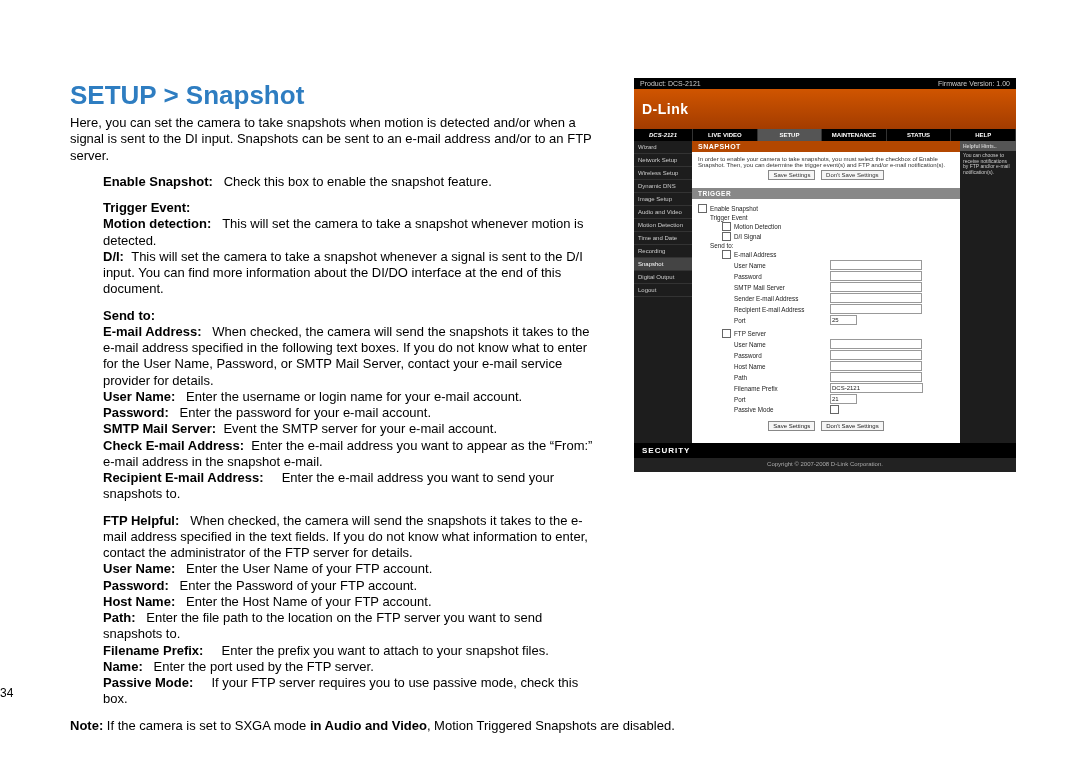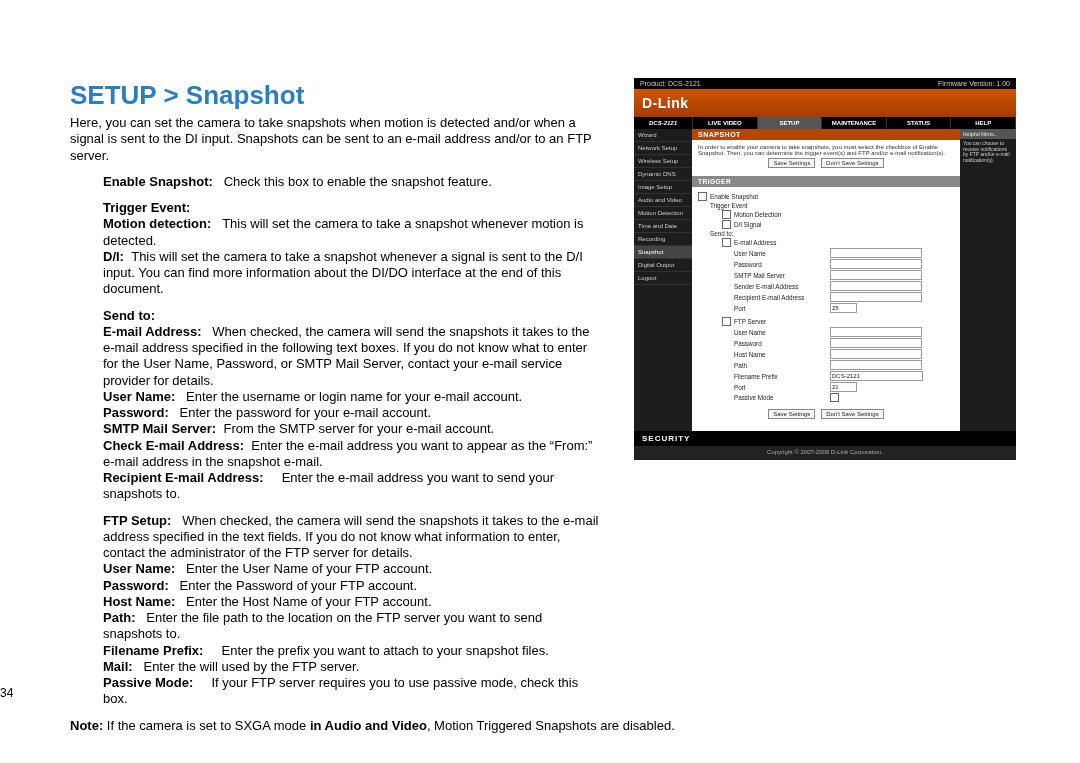--- a/index.html
+++ b/index.html
@@ -66,21 +66,21 @@
   .shot-topbar {
     display: flex;
     justify-content: space-between;
     padding: 2px 6px;
     background: #000;
     color: #ccc;
   }
   .shot-logo-bar {
     background: #b34700;
     background: linear-gradient(#d05500, #a33c00);
-    height: 28px;
+    height: 40px;
     display: flex;
     align-items: center;
     padding: 0 8px;
   }
   .shot-logo {
     color: #fff;
     font-weight: bold;
     font-size: 14px;
     letter-spacing: 0.5px;
   }
@@ -248,41 +248,41 @@
     </p>
     <p class="fieldrow">
       <span class="fieldlabel">Send to:</span><br>
       <span class="fieldlabel">E-mail Address:</span>
       &nbsp;&nbsp;<span>When checked, the camera will send the snapshots it takes to the e-mail address specified in the following text boxes. If you do not know what to enter for the User Name, Password, or SMTP Mail Server, contact your e-mail service provider for details.</span><br>
       <span class="fieldlabel">User Name:</span>
       &nbsp;&nbsp;<span>Enter the username or login name for your e-mail account.</span><br>
       <span class="fieldlabel">Password:</span>
       &nbsp;&nbsp;<span>Enter the password for your e-mail account.</span><br>
       <span class="fieldlabel">SMTP Mail Server:</span>
-      &nbsp;<span>From the SMTP server for your e-mail account.</span><br>
+      &nbsp;<span>Event the SMTP server for your e-mail account.</span><br>
       <span class="fieldlabel">Check E-mail Address:</span>
       &nbsp;<span>Enter the e-mail address you want to appear as the “From:” e-mail address in the snapshot e-mail.</span><br>
       <span class="fieldlabel">Recipient E-mail Address:</span>
       &nbsp;&nbsp;&nbsp;&nbsp;<span>Enter the e-mail address you want to send your snapshots to.</span>
     </p>
     <p class="fieldrow">
-      <span class="fieldlabel">FTP Setup:</span>
+      <span class="fieldlabel">FTP Helpful:</span>
       &nbsp;&nbsp;<span>When checked, the camera will send the snapshots it takes to the e-mail address specified in the text fields. If you do not know what information to enter, contact the administrator of the FTP server for details.</span><br>
       <span class="fieldlabel">User Name:</span>
       &nbsp;&nbsp;<span>Enter the User Name of your FTP account.</span><br>
       <span class="fieldlabel">Password:</span>
       &nbsp;&nbsp;<span>Enter the Password of your FTP account.</span><br>
       <span class="fieldlabel">Host Name:</span>
       &nbsp;&nbsp;<span>Enter the Host Name of your FTP account.</span><br>
       <span class="fieldlabel">Path:</span>
       &nbsp;&nbsp;<span>Enter the file path to the location on the FTP server you want to send snapshots to.</span><br>
       <span class="fieldlabel">Filename Prefix:</span>
       &nbsp;&nbsp;&nbsp;&nbsp;<span>Enter the prefix you want to attach to your snapshot files.</span><br>
-      <span class="fieldlabel">Mail:</span>
-      &nbsp;&nbsp;<span>Enter the will used by the FTP server.</span><br>
+      <span class="fieldlabel">Name:</span>
+      &nbsp;&nbsp;<span>Enter the port used by the FTP server.</span><br>
       <span class="fieldlabel">Passive Mode:</span>
       &nbsp;&nbsp;&nbsp;&nbsp;<span>If your FTP server requires you to use passive mode, check this box.</span>
     </p>
   </div>
 
   <div class="body-text wide">
     <p>
       <span class="fieldlabel">Note:</span><span> If the camera is set to SXGA mode </span><span class="fieldlabel">in Audio and Video</span><span>, Motion Triggered Snapshots are disabled.</span>
     </p>
   </div>

